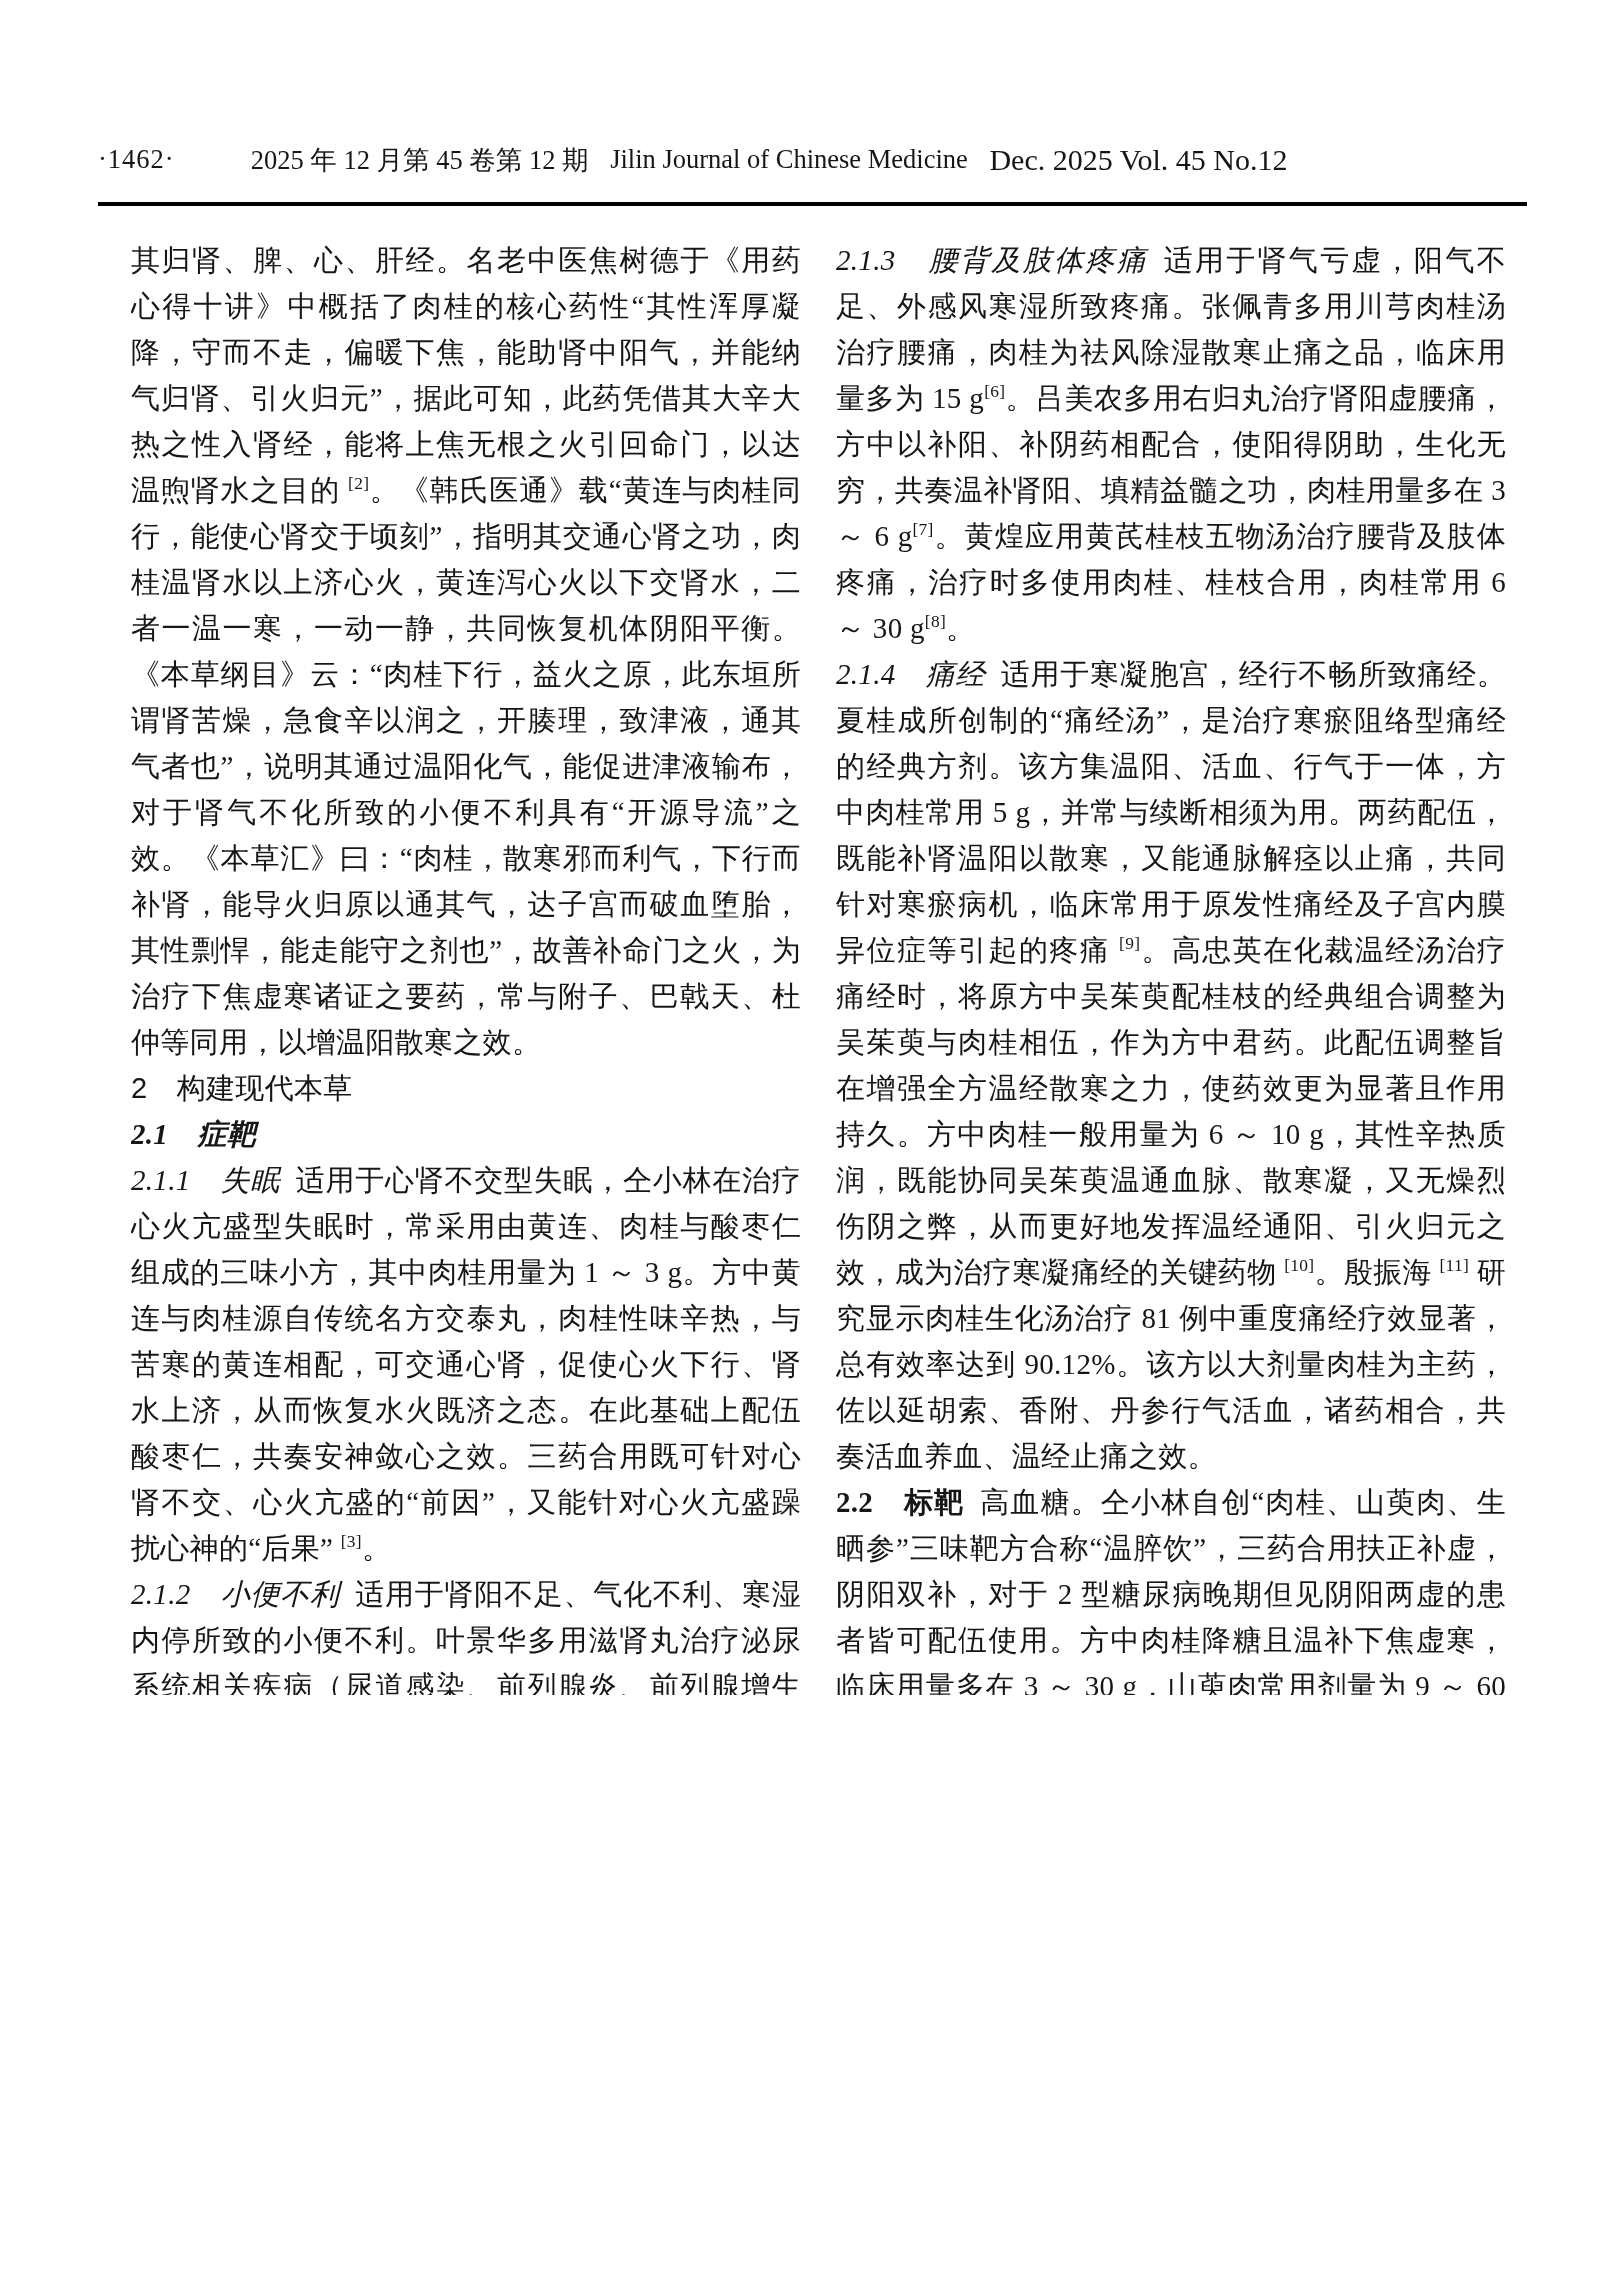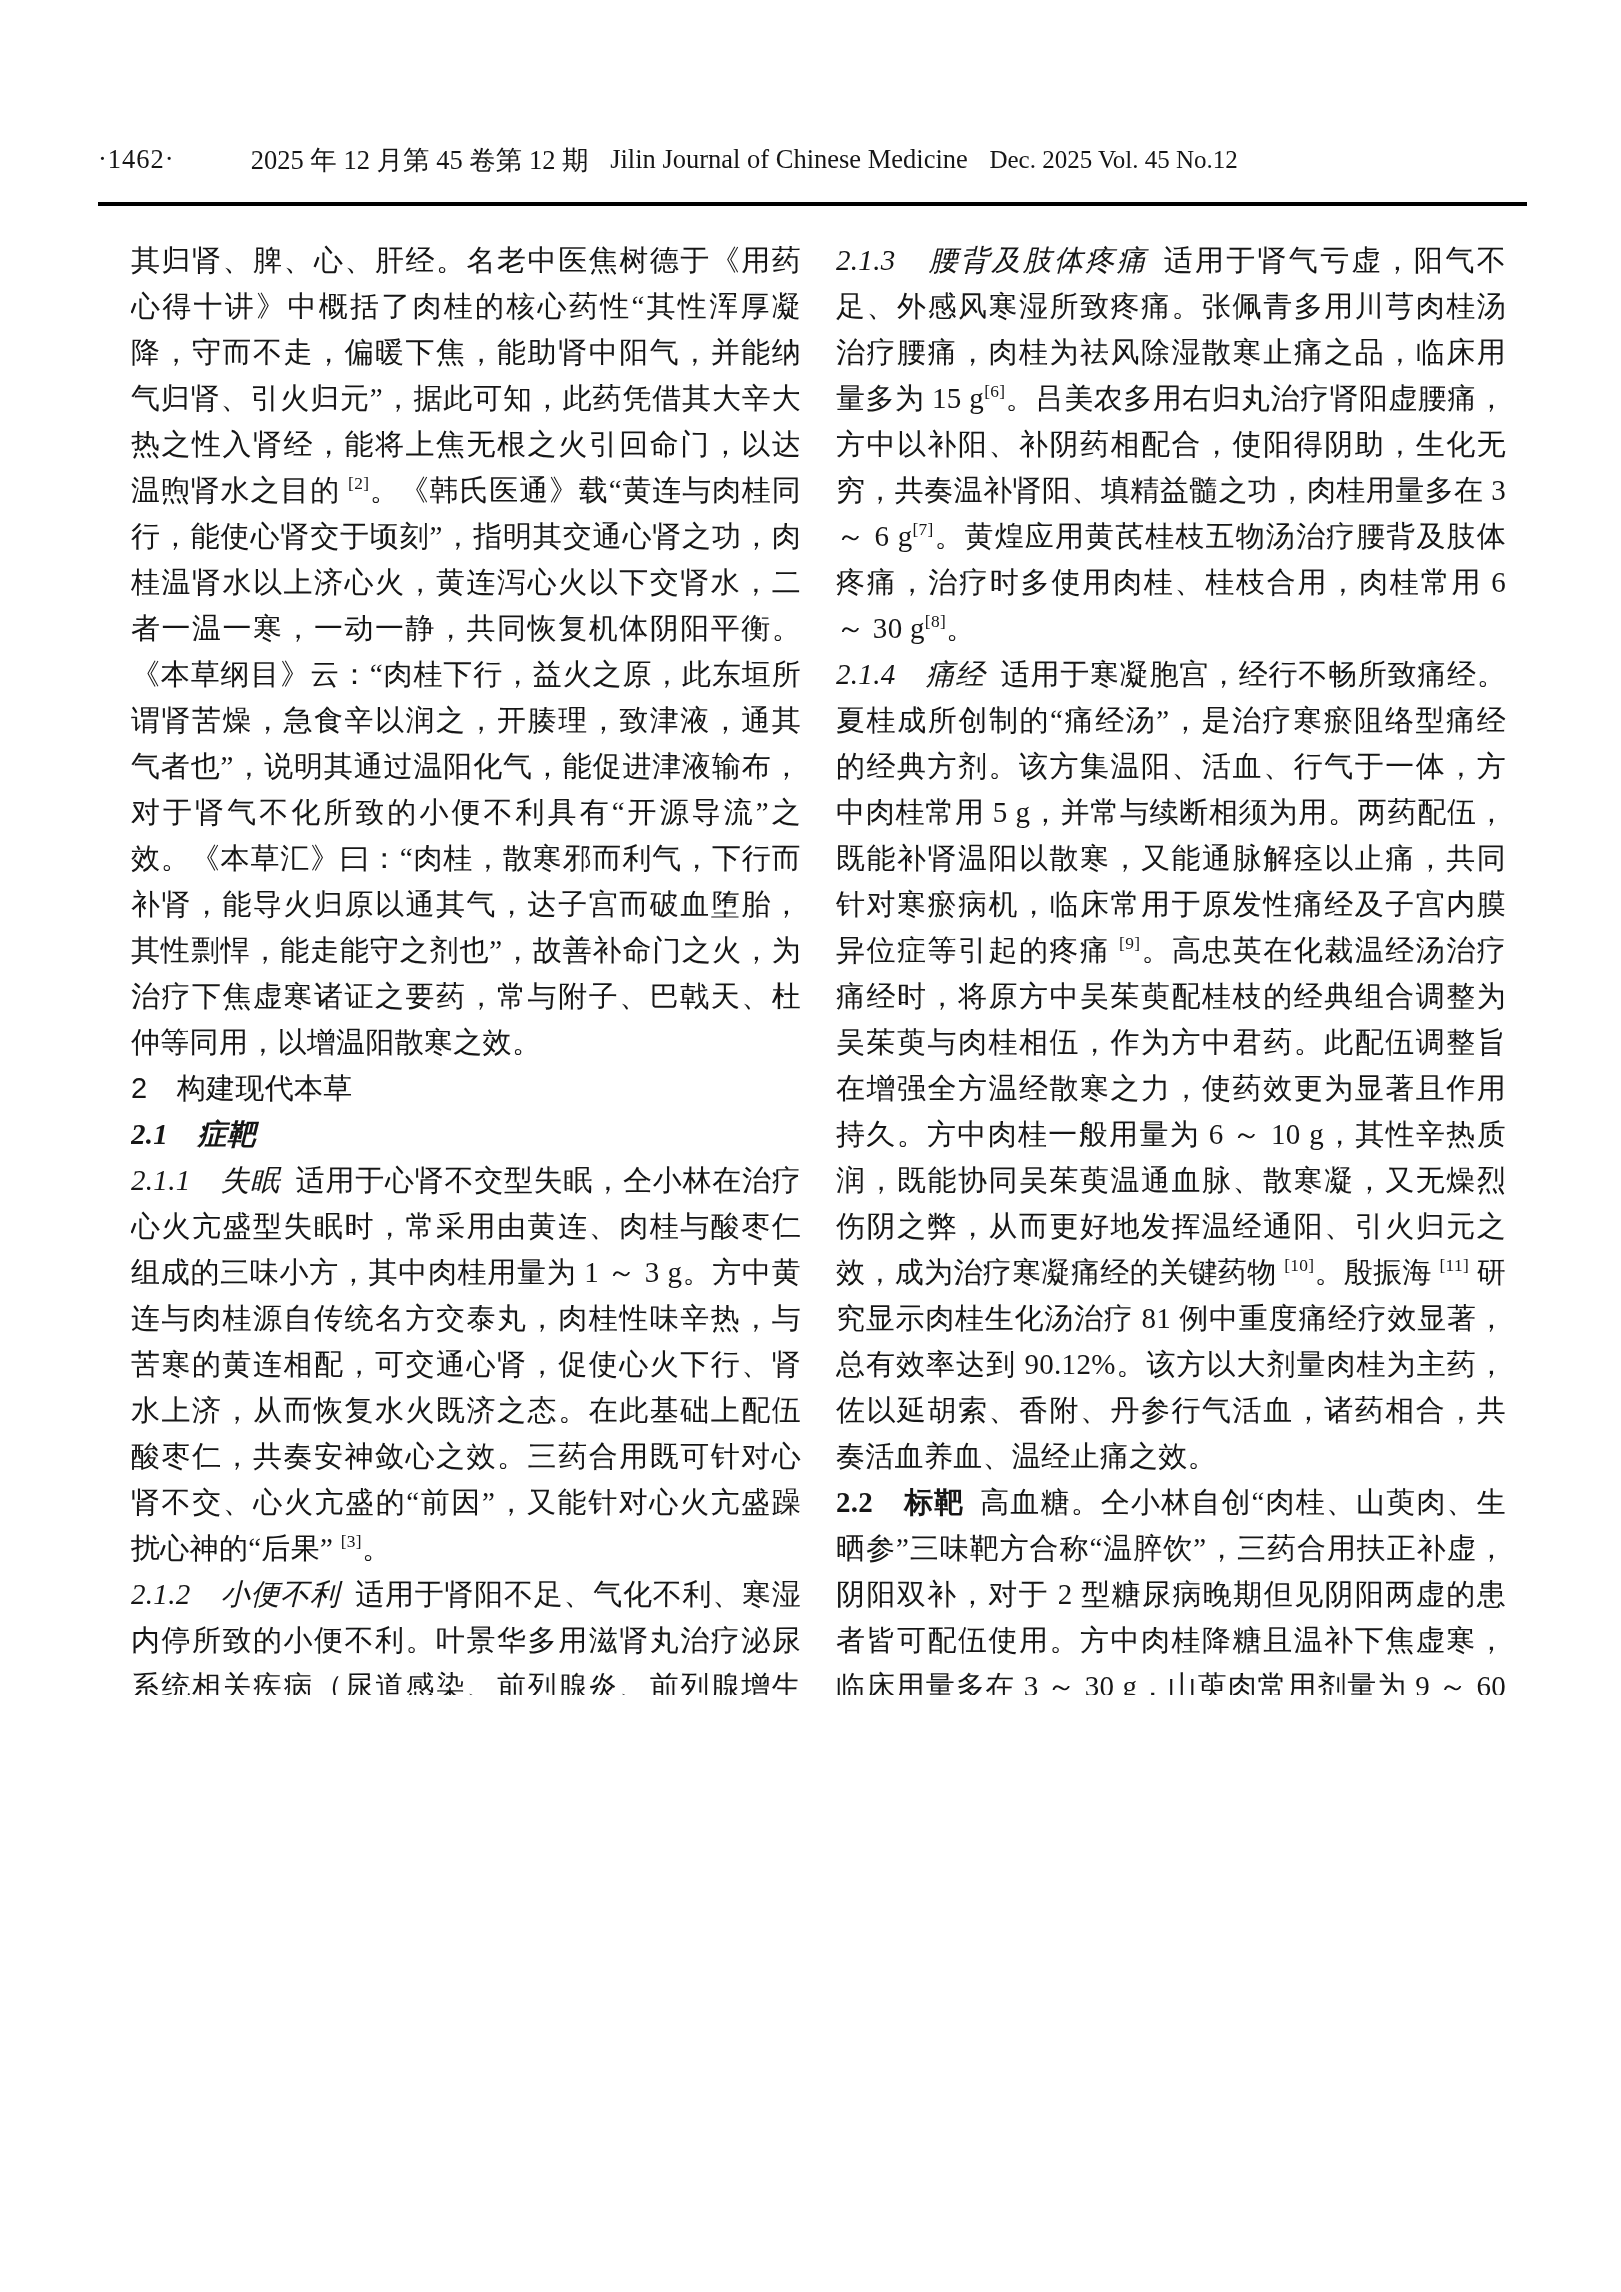--- a/index.html
+++ b/index.html
@@ -12,21 +12,21 @@
     overflow:hidden;
   }
   
   .header{
     position:absolute;left:98px;right:94px;top:129px;height:61px;
     display:flex;align-items:center;
   }
   .page-no{font-size:26.5px;letter-spacing:1px;white-space:nowrap;}
   .issue-cn{font-size:26.5px;margin-left:76px;white-space:nowrap;}
   .journal-en{font-size:26.5px;margin-left:21.6px;white-space:nowrap;}
-  .issue-en{font-size:25px;margin-left:21.6px;white-space:nowrap;}
+  .issue-en{font-size:30px;margin-left:21.6px;white-space:nowrap;}
   .logo{
     margin-left:auto;
     font-size:57px;font-weight:bold;font-style:italic;
     letter-spacing:4.9px;white-space:nowrap;
     font-family:"DejaVu Serif","Liberation Serif",serif;
   }
   .rule{position:absolute;left:98px;right:94px;top:202px;height:3.9px;background:#000;}
   
   .col{
     position:absolute;top:237px;width:670px;height:1877px;overflow:hidden;

